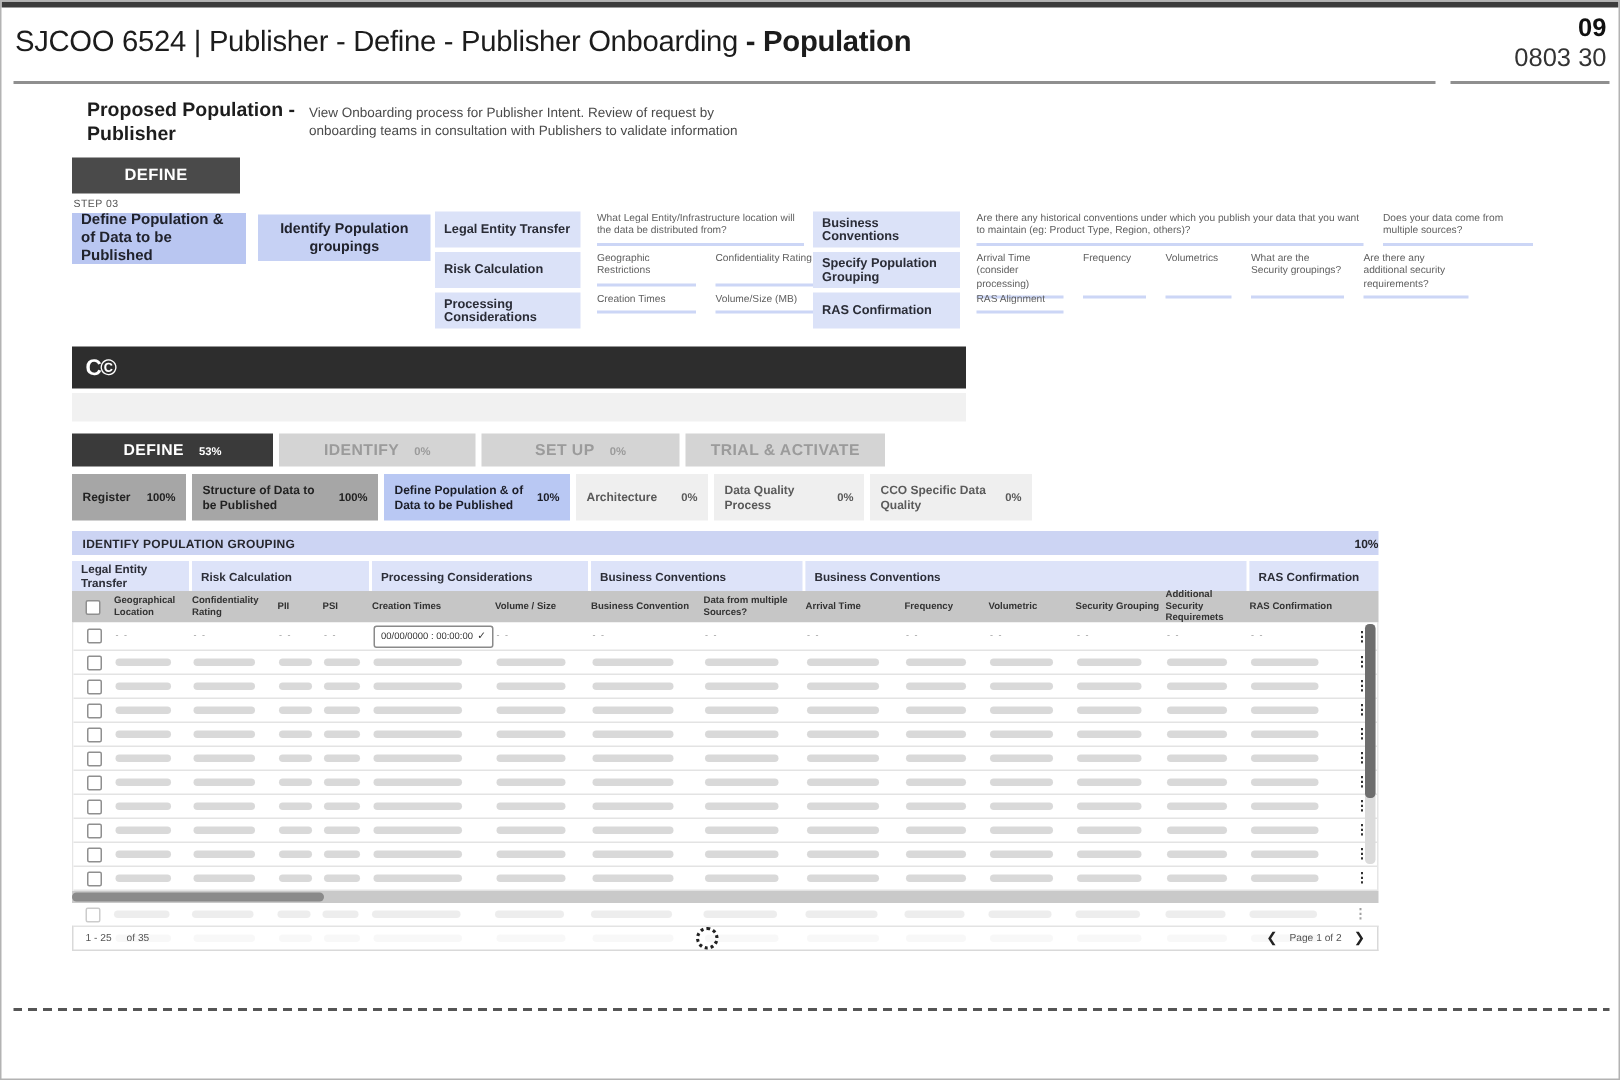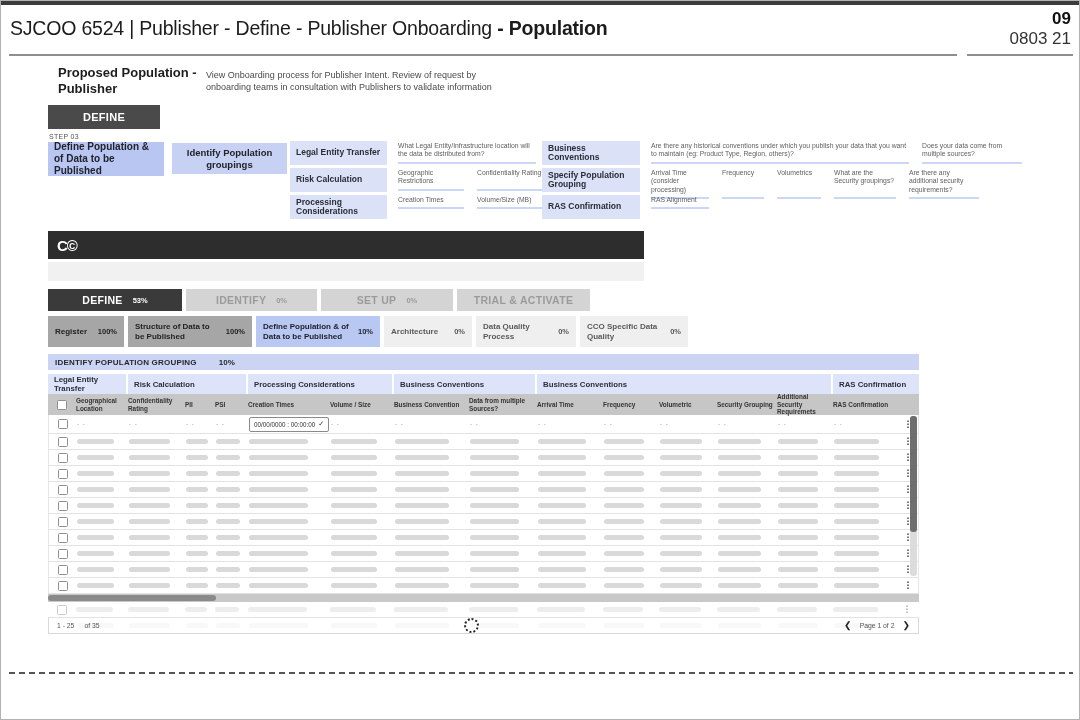--- a/index.html
+++ b/index.html
@@ -54,21 +54,21 @@
 
   .subtabs{position:absolute;left:47px;top:315px;display:flex;gap:4px;}
   .subtab{height:31px;display:flex;align-items:center;justify-content:space-between;padding:0 7px;box-sizing:border-box;background:#efefef;color:#5a5a5a;}
   .subtab .lab{font-size:8px;line-height:1.15;font-weight:bold;}
   .subtab .pct{font-size:7.5px;font-weight:bold;margin-left:5px;}
   .subtab.done{background:#a6a6a6;color:#222;}
   .subtab.active{background:#b9c8f3;color:#1c1e28;}
 
   
   .table-wrap{position:absolute;left:47px;top:353px;width:871px;}
-  .tbl-title{height:16px;background:#ccd4f3;display:flex;align-items:center;padding-left:7px;gap:22px;}
+  .tbl-title{height:16px;background:#ccd4f3;display:flex;align-items:center;padding-left:7px;gap:22px;justify-content:space-between;}
   .tbl-title .t{font-size:8px;font-weight:bold;color:#26272e;letter-spacing:.2px;}
   .tbl-title .p{font-size:8px;font-weight:bold;color:#26272e;}
   .tbl-groups{margin-top:4px;display:flex;}
   .tbl-group{height:20px;background:#dde3f9;border-right:2px solid #fff;box-sizing:border-box;
     display:flex;align-items:center;padding-left:6px;font-size:7.8px;font-weight:bold;color:#2c2e38;flex:none;}
   .tbl-group:last-child{border-right:none;}
   .tbl-cols{height:21px;background:#c6c6c6;display:flex;align-items:center;}
   .tbl-col{font-size:6.4px;font-weight:bold;color:#333;line-height:1.15;padding-right:3px;box-sizing:border-box;flex:none;}
   .cb-cell{width:28px;display:flex;justify-content:center;flex:none;}
   .cb{width:10px;height:10px;border:1px solid #8f8f8f;border-radius:1.5px;background:#fff;box-sizing:border-box;}
@@ -107,21 +107,21 @@
 </style>
 </head>
 <body>
 
 <div class="top-edge"></div>
 
 <div class="page-title"><span>SJCOO 6524 | Publisher - Define - Publisher Onboarding </span><b>- Population</b></div>
 <div class="title-rule"></div>
 <div class="corner">
   <div class="pagenum">09</div>
-  <div class="date">0803 21</div>
+  <div class="date">0803 30</div>
 </div>
 <div class="corner-rule"></div>
 
 <div class="intro-heading">Proposed Population - Publisher</div>
 <div class="intro-desc">View Onboarding process for Publisher Intent. Review of request by onboarding teams in consultation with Publishers to validate information</div>
 
 <div class="define-btn">DEFINE</div>
 <div class="step-label">STEP 03</div>
 <div class="step-box">Define Population &amp; of Data to be Published</div>
 <div class="identify-box">Identify Population groupings</div>

